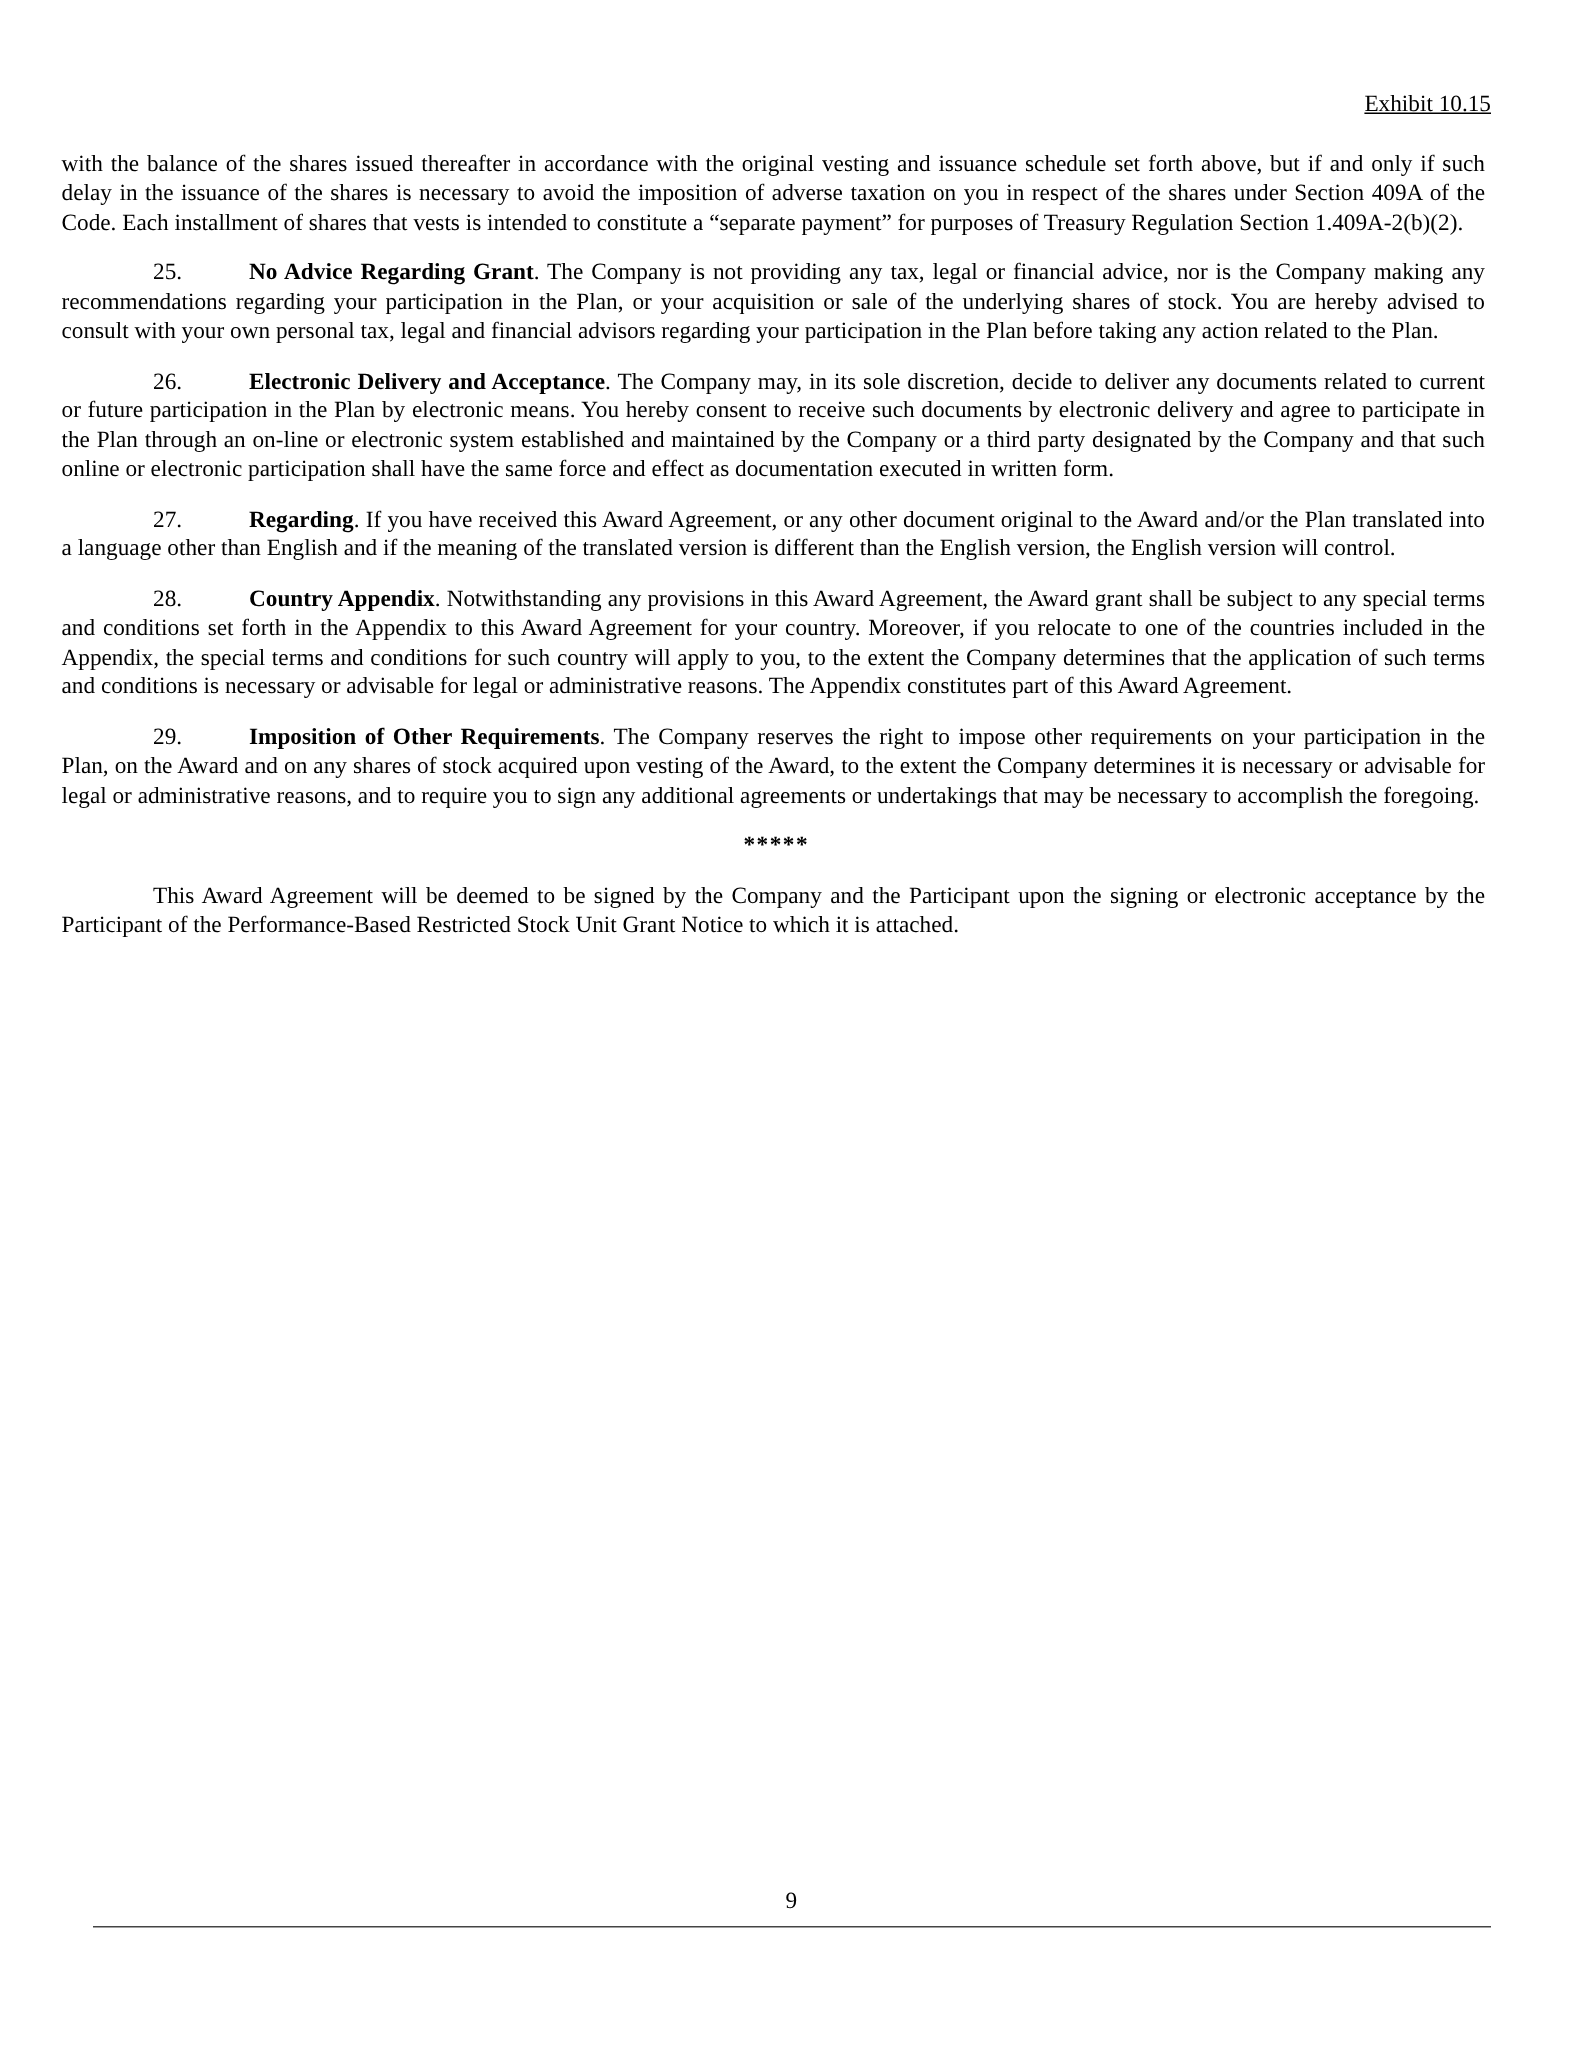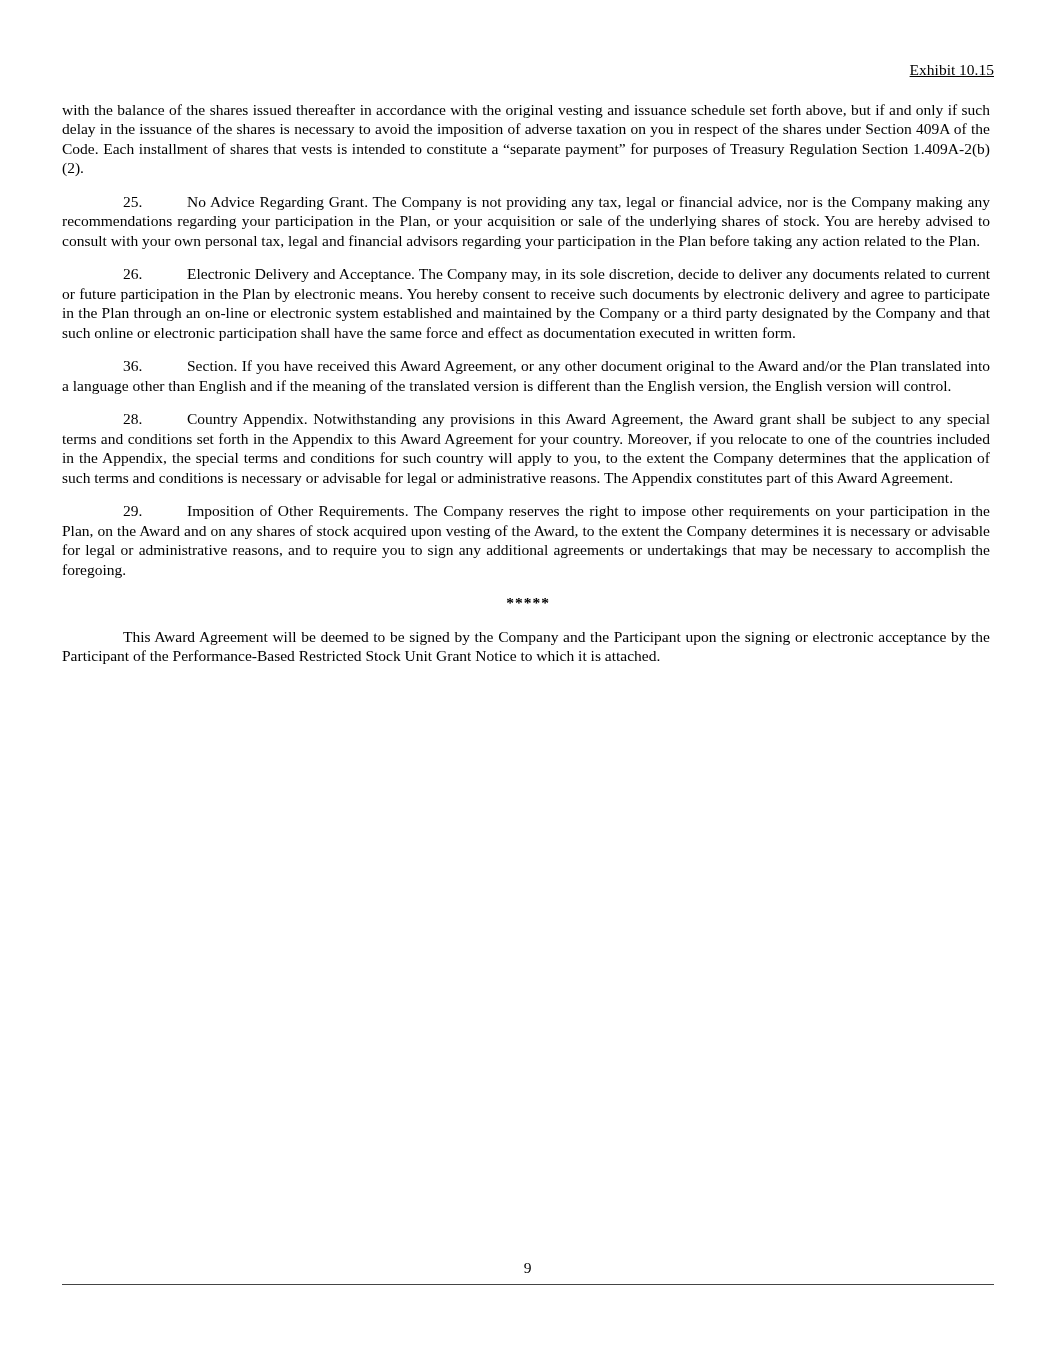--- a/index.html
+++ b/index.html
@@ -7,21 +7,21 @@
     padding: 0;
     background: #ffffff;
   }
   .page {
     position: relative;
     width: 1055px;
     height: 1365px;
     margin: 0 auto;
     background: #ffffff;
     box-sizing: border-box;
-    padding: 60px 61px 0 62px;
+    padding: 60px 61px 0 41px;
     font-family: "Liberation Serif", "DejaVu Serif", serif;
     color: #000000;
     font-size: 15.5px;
     line-height: 19.5px;
   }
   .exhibit-label {
     text-align: right;
     text-decoration: underline;
     margin-bottom: 20px;
   }
@@ -29,21 +29,21 @@
     text-align: justify;
     margin: 0 4px 14px 0;
   }
   .para .num {
     display: inline-block;
     margin-left: 61px;
     width: 64px;
     font-weight: normal;
   }
   .para .heading {
-    font-weight: normal;
+    font-weight: bold;
   }
   .separator {
     text-align: center;
     font-weight: bold;
     margin: 14px 0 14px 0;
     letter-spacing: 1px;
   }
   .closing .tab {
     display: inline-block;
     width: 61px;
@@ -72,21 +72,21 @@
 
   <div class="exhibit-label">Exhibit 10.15</div>
 
   <p class="para">with the balance of the shares issued thereafter in accordance with the original vesting and issuance schedule set forth above, but if and only if such delay in the issuance of the shares is necessary to avoid the imposition of adverse taxation on you in respect of the shares under Section 409A of the Code. Each installment of shares that vests is intended to constitute a “separate payment” for purposes of Treasury Regulation Section 1.409A-2(b)(2).</p>
 
   <div id="sections">
   <p class="para section"><span class="num">25.</span><span class="heading">No Advice Regarding Grant</span><span class="body-text">. The Company is not providing any tax, legal or financial advice, nor is the Company making any recommendations regarding your participation in the Plan, or your acquisition or sale of the underlying shares of stock. You are hereby advised to consult with your own personal tax, legal and financial advisors regarding your participation in the Plan before taking any action related to the Plan.</span></p>
 
   <p class="para section"><span class="num">26.</span><span class="heading">Electronic Delivery and Acceptance</span><span class="body-text">. The Company may, in its sole discretion, decide to deliver any documents related to current or future participation in the Plan by electronic means. You hereby consent to receive such documents by electronic delivery and agree to participate in the Plan through an on-line or electronic system established and maintained by the Company or a third party designated by the Company and that such online or electronic participation shall have the same force and effect as documentation executed in written form.</span></p>
 
-  <p class="para section"><span class="num">36.</span><span class="heading">Section</span><span class="body-text">. If you have received this Award Agreement, or any other document original to the Award and/or the Plan translated into a language other than English and if the meaning of the translated version is different than the English version, the English version will control.</span></p>
+  <p class="para section"><span class="num">27.</span><span class="heading">Regarding</span><span class="body-text">. If you have received this Award Agreement, or any other document original to the Award and/or the Plan translated into a language other than English and if the meaning of the translated version is different than the English version, the English version will control.</span></p>
 
   <p class="para section"><span class="num">28.</span><span class="heading">Country Appendix</span><span class="body-text">. Notwithstanding any provisions in this Award Agreement, the Award grant shall be subject to any special terms and conditions set forth in the Appendix to this Award Agreement for your country. Moreover, if you relocate to one of the countries included in the Appendix, the special terms and conditions for such country will apply to you, to the extent the Company determines that the application of such terms and conditions is necessary or advisable for legal or administrative reasons. The Appendix constitutes part of this Award Agreement.</span></p>
 
   <p class="para section"><span class="num">29.</span><span class="heading">Imposition of Other Requirements</span><span class="body-text">. The Company reserves the right to impose other requirements on your participation in the Plan, on the Award and on any shares of stock acquired upon vesting of the Award, to the extent the Company determines it is necessary or advisable for legal or administrative reasons, and to require you to sign any additional agreements or undertakings that may be necessary to accomplish the foregoing.</span></p>
 </div>
 
   <div class="separator">*****</div>
 
   <p class="para closing"><span class="tab"></span><span>This Award Agreement will be deemed to be signed by the Company and the Participant upon the signing or electronic acceptance by the Participant of the Performance-Based Restricted Stock Unit Grant Notice to which it is attached.</span></p>
 

